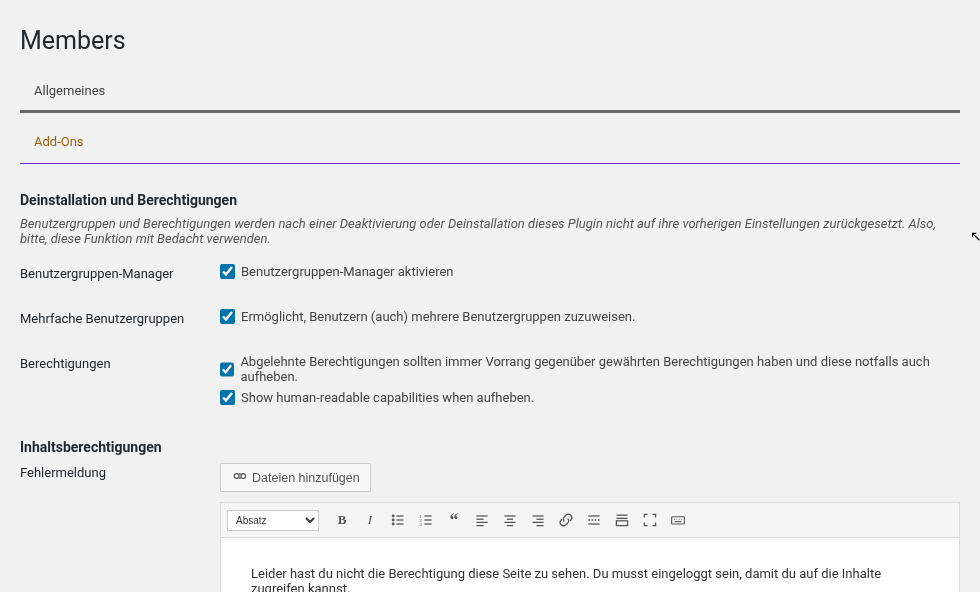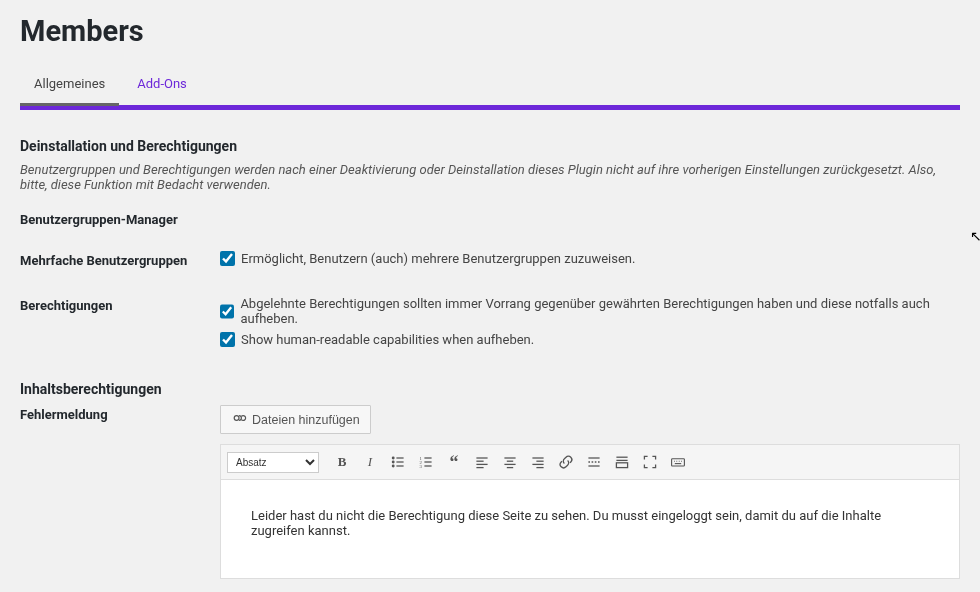--- a/index.html
+++ b/index.html
@@ -9,34 +9,35 @@
     color: #32373c;
     background: #f1f1f1;
     width: 980px;
     height: 592px;
     overflow: hidden;
   }
   .page {
     padding: 10px 20px 0 20px;
   }
   h1.page-title {
-    font-size: 29px;
-    font-weight: 700;
+    font-size: 25px;
+    font-weight: 400;
     color: #23282d;
-    margin: 4px 0 18px 0;
+    margin: 16px 0 18px 0;
   }
   .tabs {
-    border-bottom: 5px solid #6d28d9;
+    border-bottom: 1px solid #6d28d9;
     display: flex;
-    gap: 4px;
+    gap: 12px;
+    flex-direction: column;
   }
   .tab {
     padding: 10px 14px 12px 14px;
     font-size: 13px;
-    color: #6d28d9;
+    color: #a16207;
     cursor: pointer;
     border-bottom: 3px solid transparent;
     margin-bottom: -1px;
   }
   .tab.active {
     color: #444;
     border-bottom: 3px solid #666;
   }
   .section-heading {
     font-size: 14px;
@@ -52,21 +53,21 @@
     margin-bottom: 18px;
   }
   .form-row {
     display: flex;
     align-items: flex-start;
     margin-bottom: 24px;
   }
   .col-label {
     width: 200px;
     flex-shrink: 0;
-    font-weight: 700;
+    font-weight: 400;
     font-size: 13px;
     color: #23282d;
     padding-top: 2px;
   }
   .col-field {
     flex: 1;
   }
   .checkbox-line {
     display: flex;
     align-items: center;
@@ -154,20 +155,26 @@
   <div class="tabs">
     <div class="tab active">Allgemeines</div>
     <div class="tab">Add-Ons</div>
   </div>
 
   <h2 class="section-heading">Deinstallation und Berechtigungen</h2>
   <p class="section-desc">Benutzergruppen und Berechtigungen werden nach einer Deaktivierung oder Deinstallation dieses Plugin nicht auf ihre vorherigen Einstellungen zurückgesetzt. Also, bitte, diese Funktion mit Bedacht verwenden.</p>
 
   <div class="form-row">
     <div class="col-label">Benutzergruppen-Manager</div>
+    <div class="col-field">
+      <label class="checkbox-line">
+        <input type="checkbox" checked="" style="">
+        <span>Benutzergruppen-Manager aktivieren</span>
+      </label>
+    </div>
   </div>
 
   <div class="form-row">
     <div class="col-label">Mehrfache Benutzergruppen</div>
     <div class="col-field">
       <label class="checkbox-line">
         <input type="checkbox" checked="" style="">
         <span>Ermöglicht, Benutzern (auch) mehrere Benutzergruppen zuzuweisen.</span>
       </label>
     </div>

